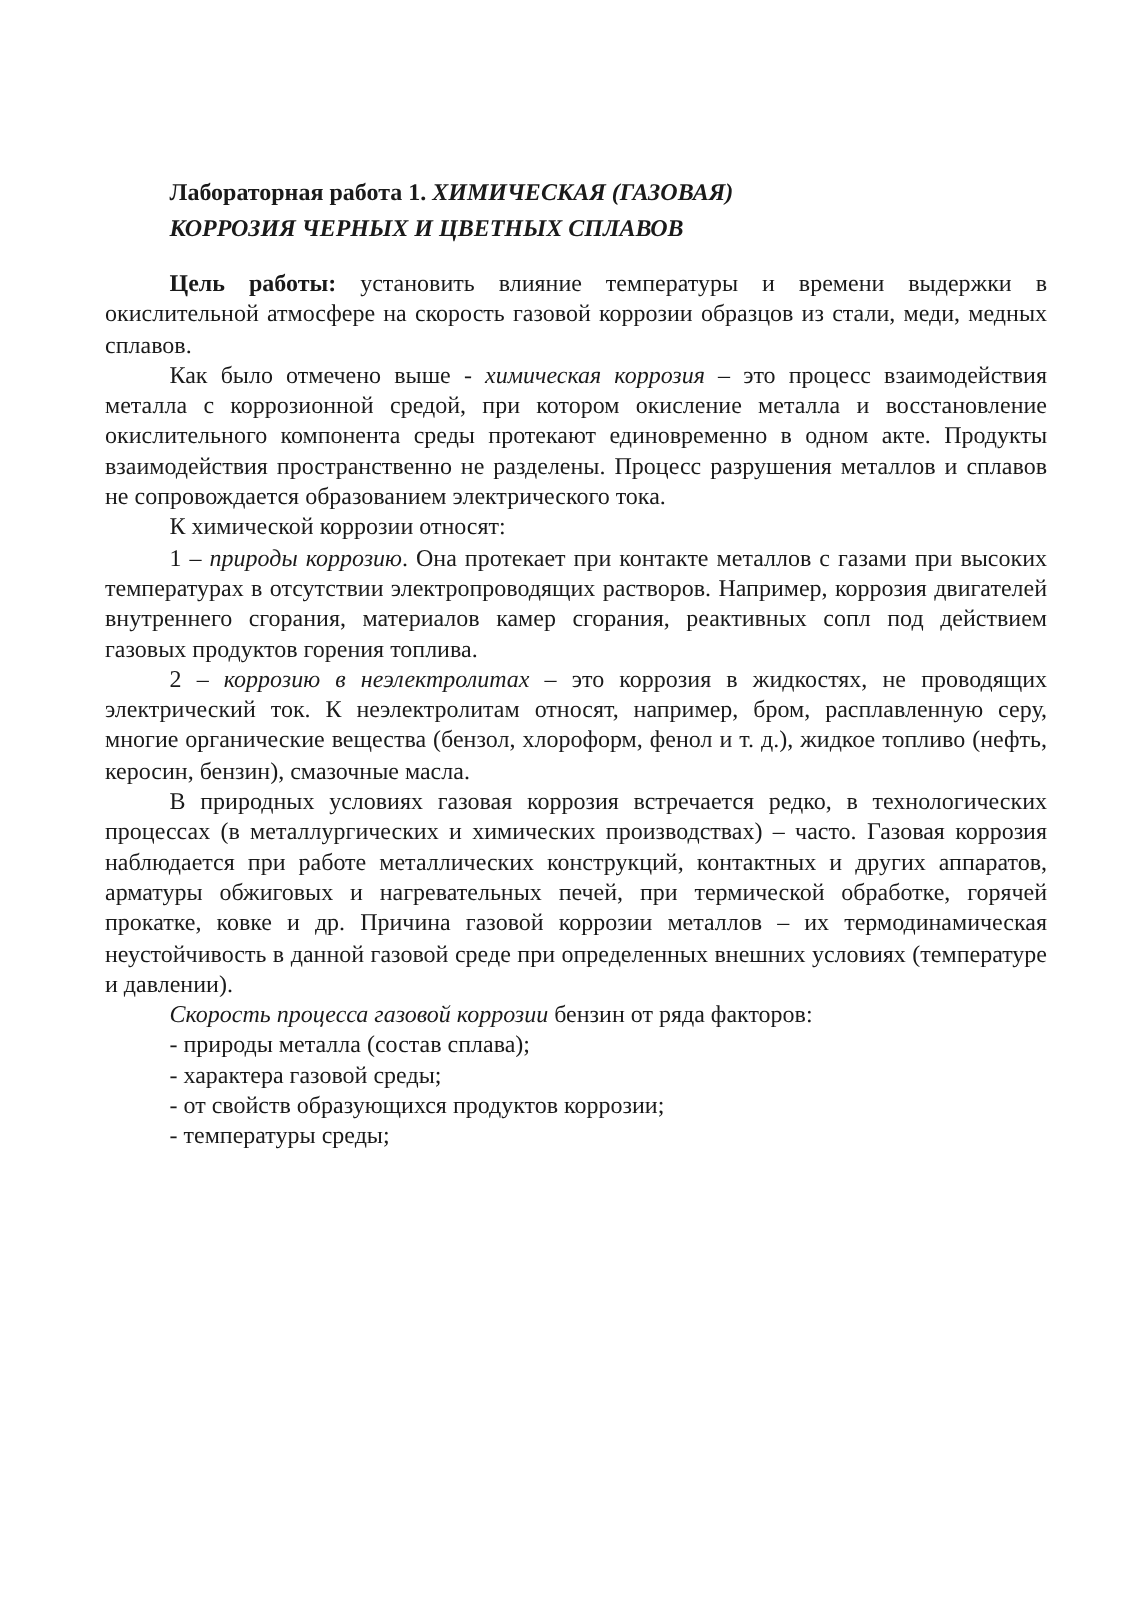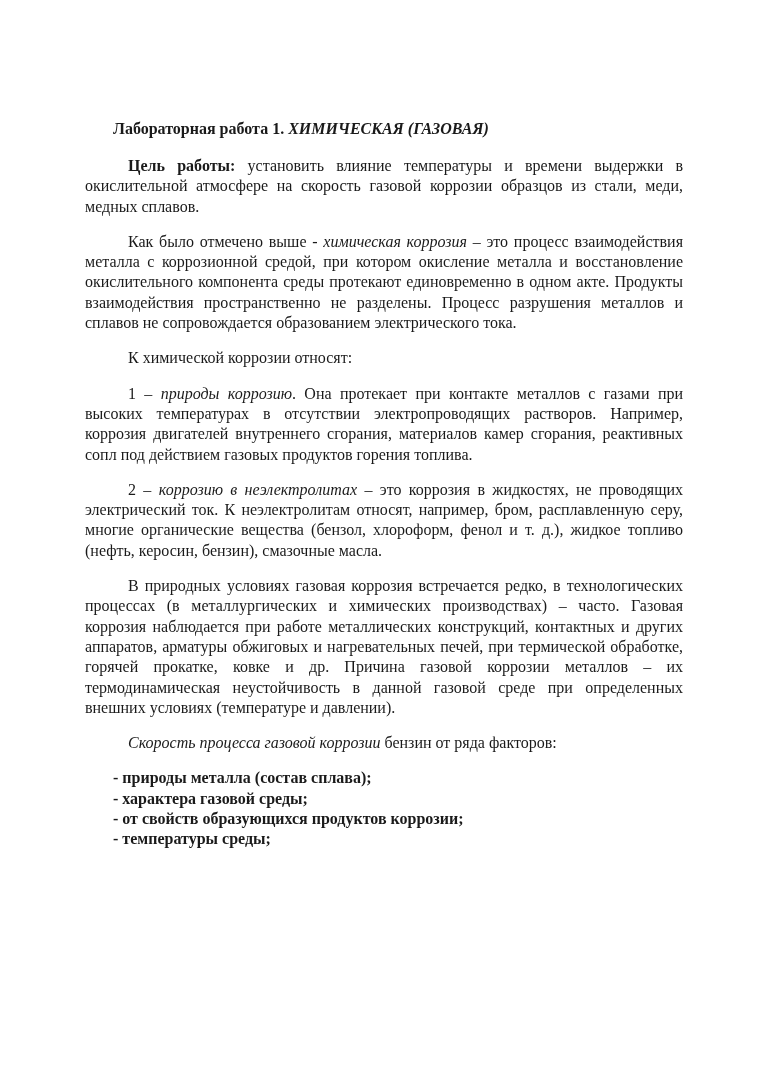--- a/index.html
+++ b/index.html
@@ -34,47 +34,46 @@
     text-align-last: left;
     text-indent: 43px;
   }
   .goal .lead { font-weight: bold; }
   .heading {
     font-weight: bold;
     padding-left: 43px;
     margin: 0 0 24px 0;
   }
   p.body {
-    margin: 15px;
+    margin: 0;
     text-align: justify;
     text-align-last: left;
     text-indent: 43px;
   }
   p.plain {
     margin: 0;
     padding-left: 43px;
-    font-weight: bold;
   }
   .it { font-style: italic; }
   .footer {
     position: absolute;
     left: 0;
     top: 928px;
     width: 763px;
     text-align: center;
     font-size: 16px;
   }
 </style>
 </head>
 <body>
 
 <div class="page">
   <div class="content">
 
-    <p class="title"><span>Лабораторная работа 1. </span><span class="bi">ХИМИЧЕСКАЯ (ГАЗОВАЯ)</span><br></p>
+    <p class="title"><span>Лабораторная работа 1. </span><span class="bi">ХИМИЧЕСКАЯ (ГАЗОВАЯ)</span><br><span class="bi">КОРРОЗИЯ ЧЕРНЫХ И ЦВЕТНЫХ СПЛАВОВ</span></p>
 
     <p class="goal body"><b class="lead">Цель работы:</b><span> установить влияние температуры и времени выдержки в окислительной атмосфере на скорость газовой коррозии образцов из стали, меди, медных сплавов.</span></p>
 
 
     <p class="body"><span>Как было отмечено выше - </span><span class="it">химическая коррозия</span><span> – это процесс взаимодействия металла с коррозионной средой, при котором окисление металла и восстановление окислительного компонента среды протекают единовременно в одном акте. Продукты взаимодействия пространственно не разделены. Процесс разрушения металлов и сплавов не сопровождается образованием электрического тока.</span></p>
 
     <p class="body">К химической коррозии относят:</p>
 
     <p class="body"><span>1 – </span><span class="it">природы коррозию</span><span>. Она протекает при контакте металлов с газами при высоких температурах в отсутствии электропроводящих растворов. Например, коррозия двигателей внутреннего сгорания, материалов камер сгорания, реактивных сопл под действием газовых продуктов горения топлива.</span></p>
 

